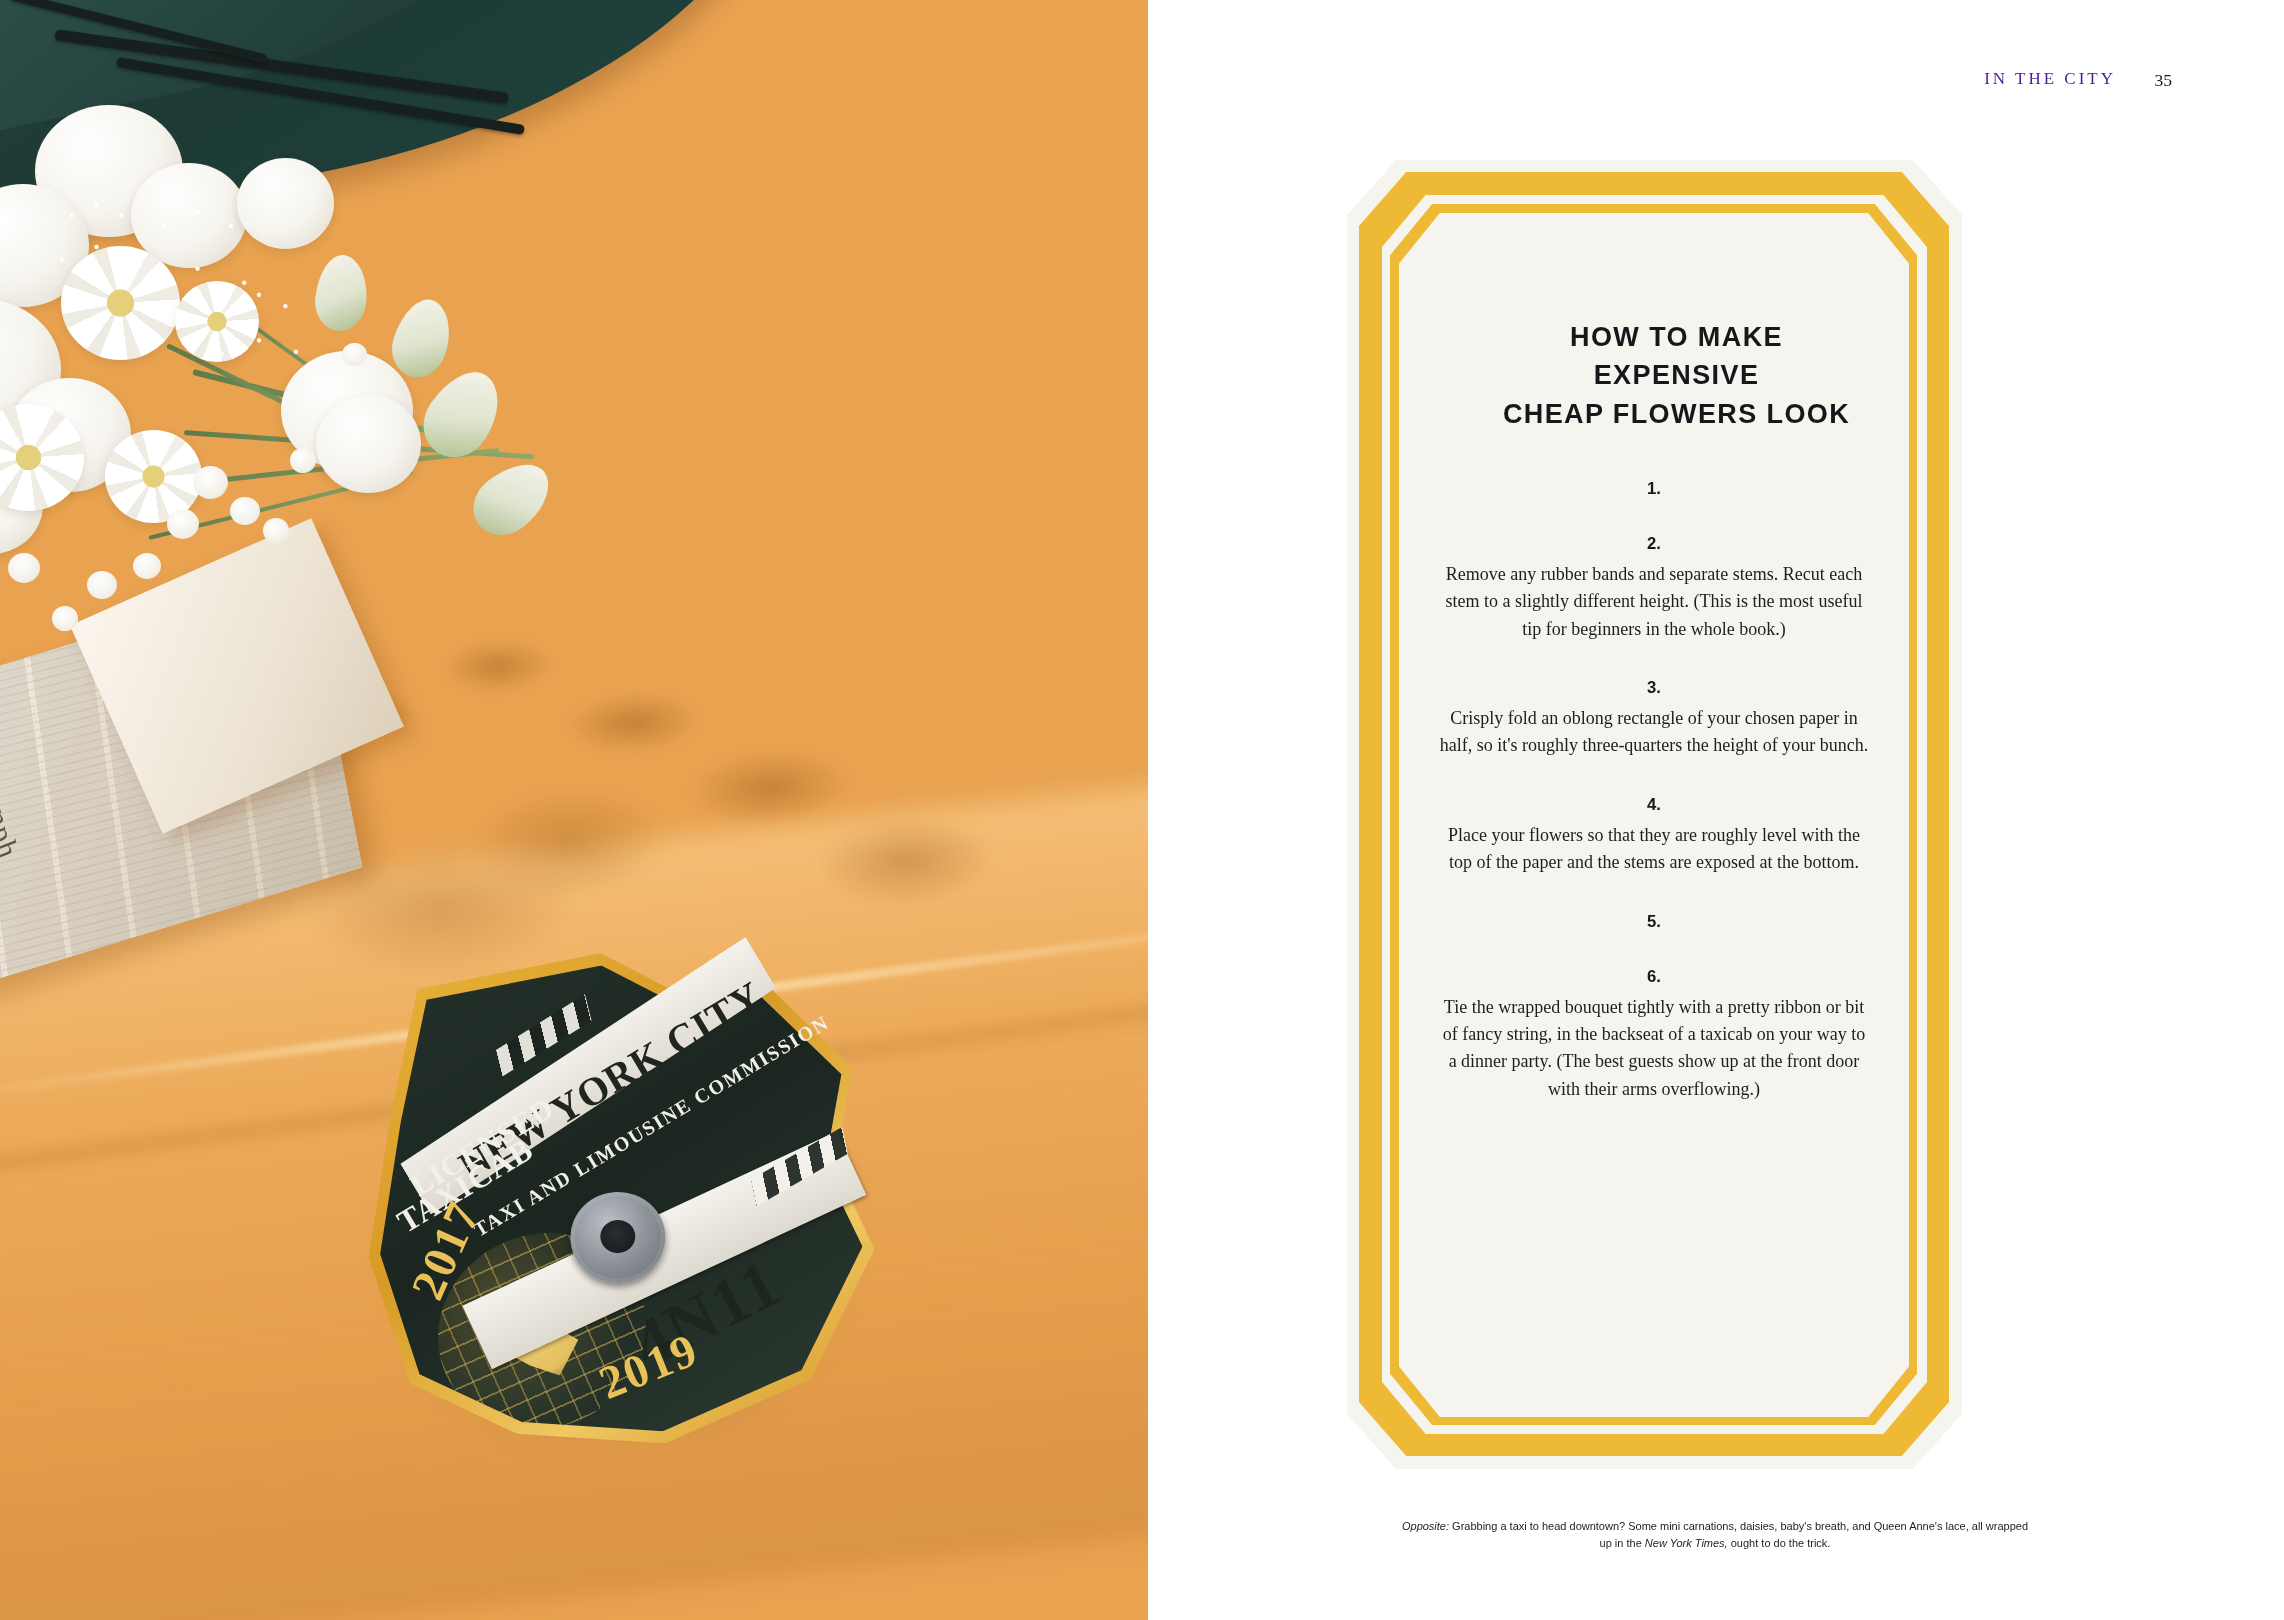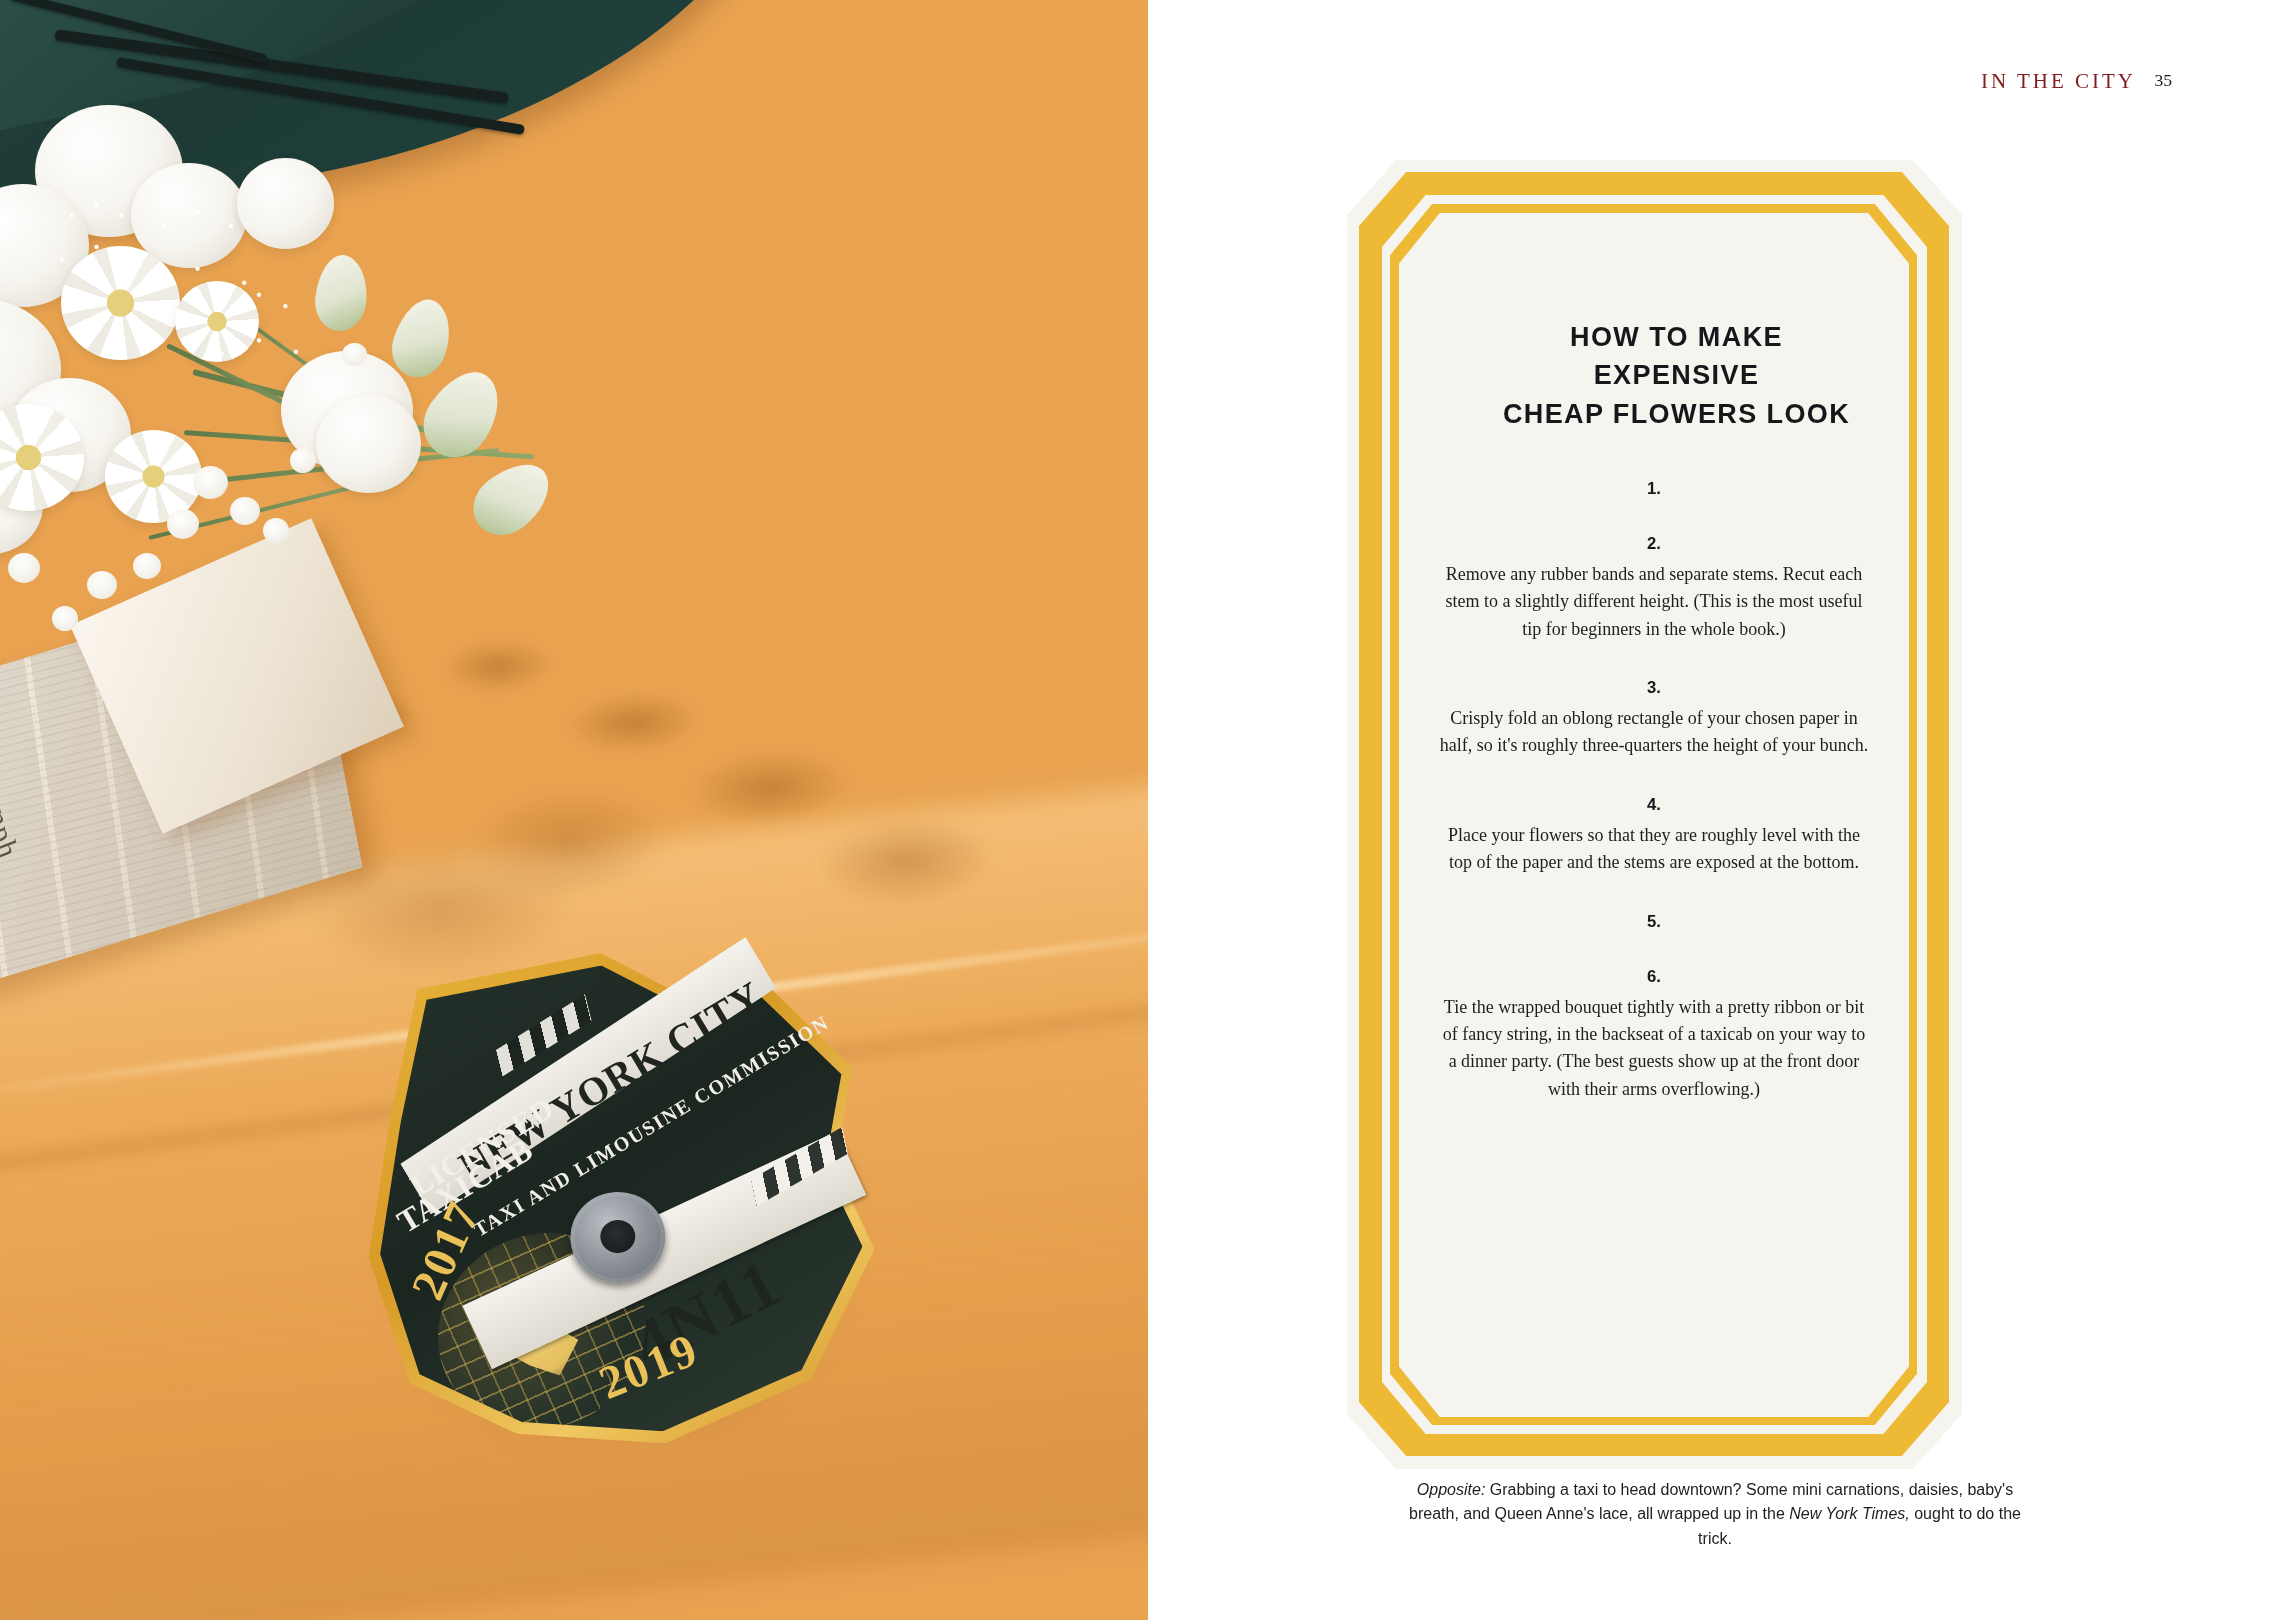--- a/index.html
+++ b/index.html
@@ -359,25 +359,25 @@
   
   .text-page {
     position: relative;
     width: 1136px;
     height: 1621px;
     background: #ffffff;
   }
   .running-head {
     position: absolute;
     top: 69px;
-    right: 148px;
-    font-family: "Liberation Serif", serif;
-    font-size: 21px;
+    right: 168px;
+    font-family: "Liberation Serif", serif;
+    font-size: 17px;
     letter-spacing: 3px;
-    color: #7f1d1d;
+    color: #4c1d95;
   }
   .folio {
     position: absolute;
     top: 70px;
     right: 112px;
     font-family: "Liberation Serif", serif;
     font-size: 17.6px;
     color: #1c1c1c;
   }
 
@@ -468,21 +468,21 @@
     color: #1d1e20;
   }
 
   .caption {
     position: absolute;
     left: 251px;
     bottom: 69px;
     width: 632px;
     text-align: center;
     font-family: "Liberation Sans", sans-serif;
-    font-size: 16px;
+    font-size: 11px;
     line-height: 1.55;
     color: #1d1e20;
   }
   .caption i { font-style: italic; }
 
   .gutter-shade {
     position: absolute;
     left: 1148px;
     top: 0;
     width: 23px;

